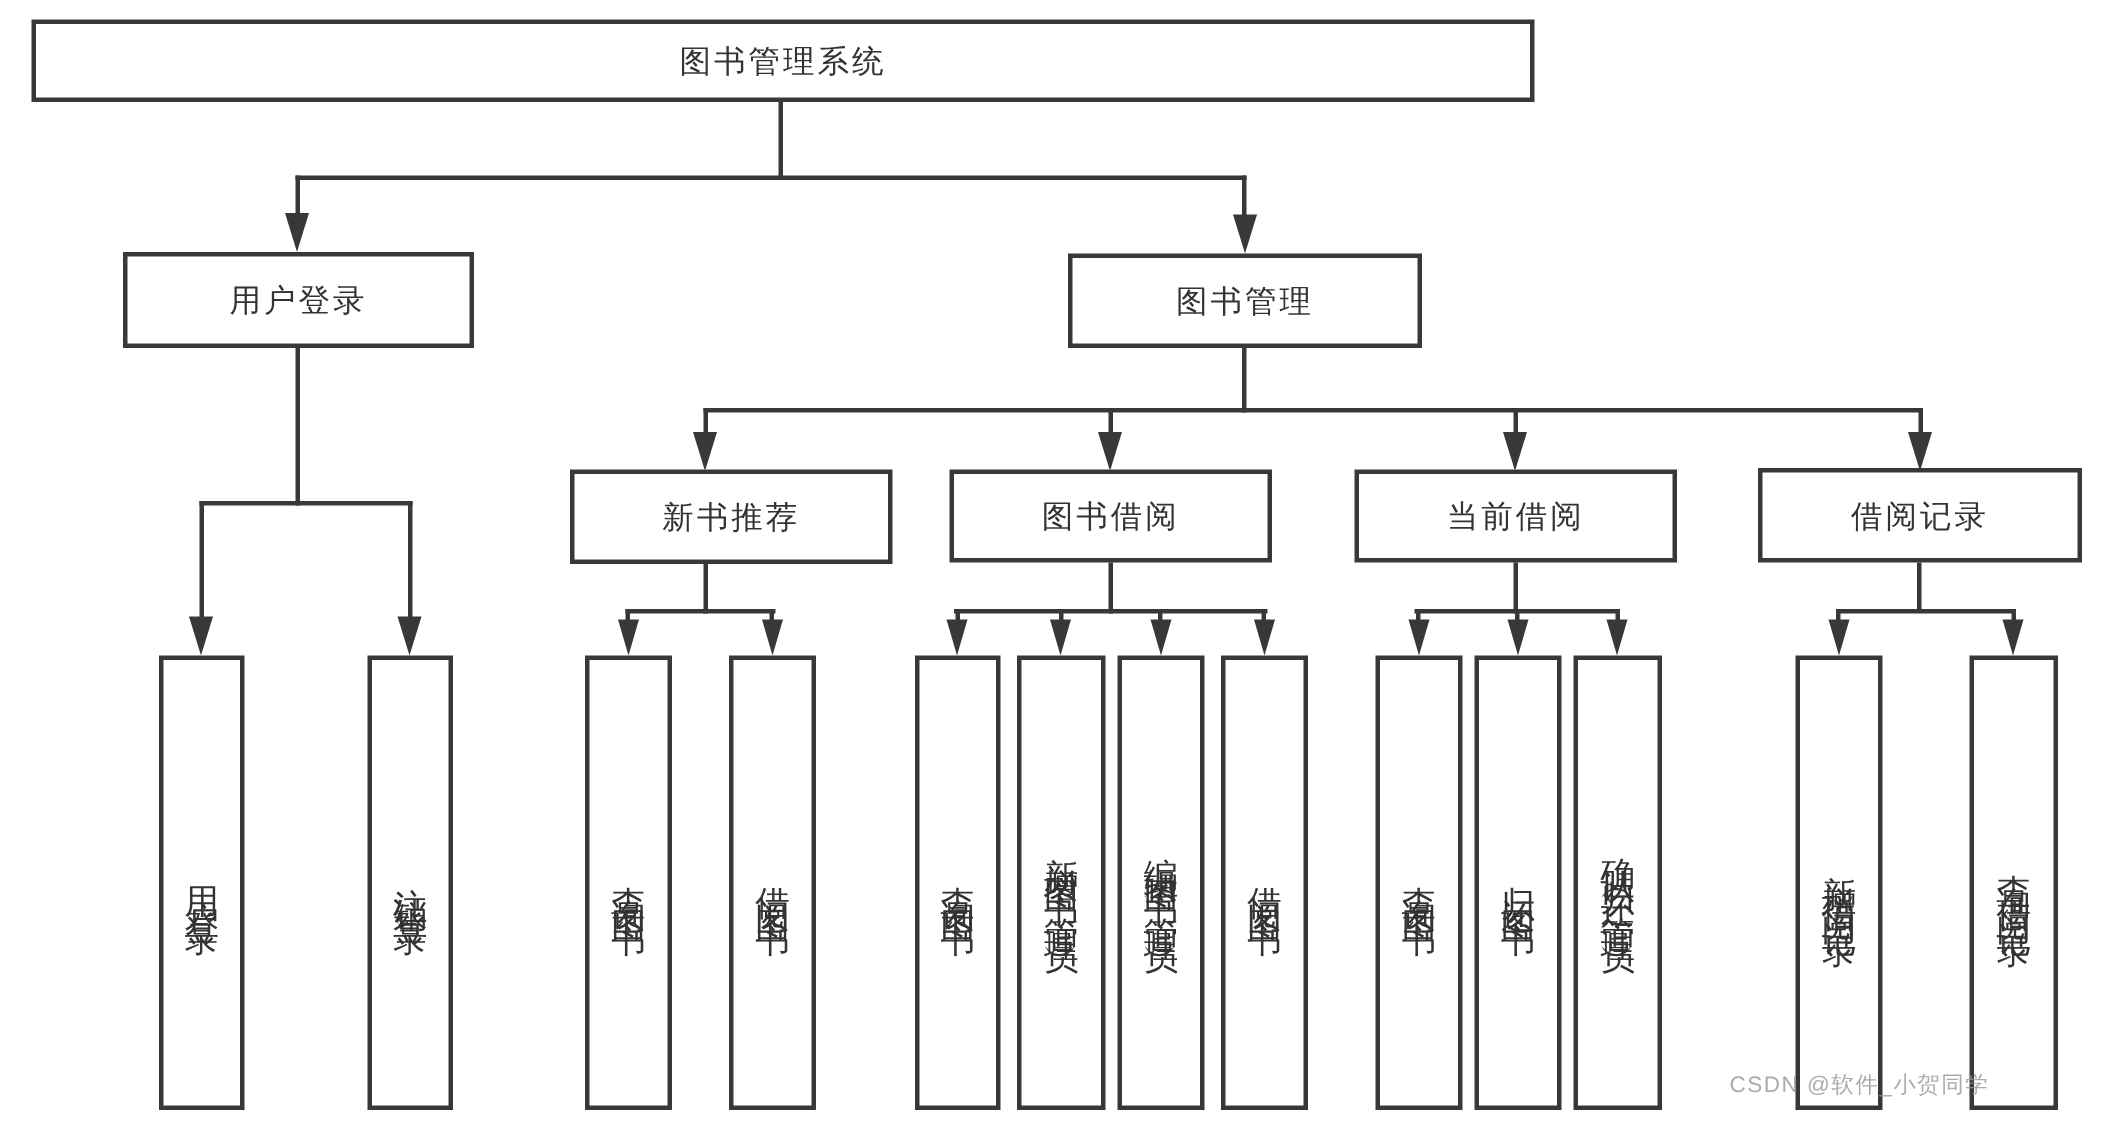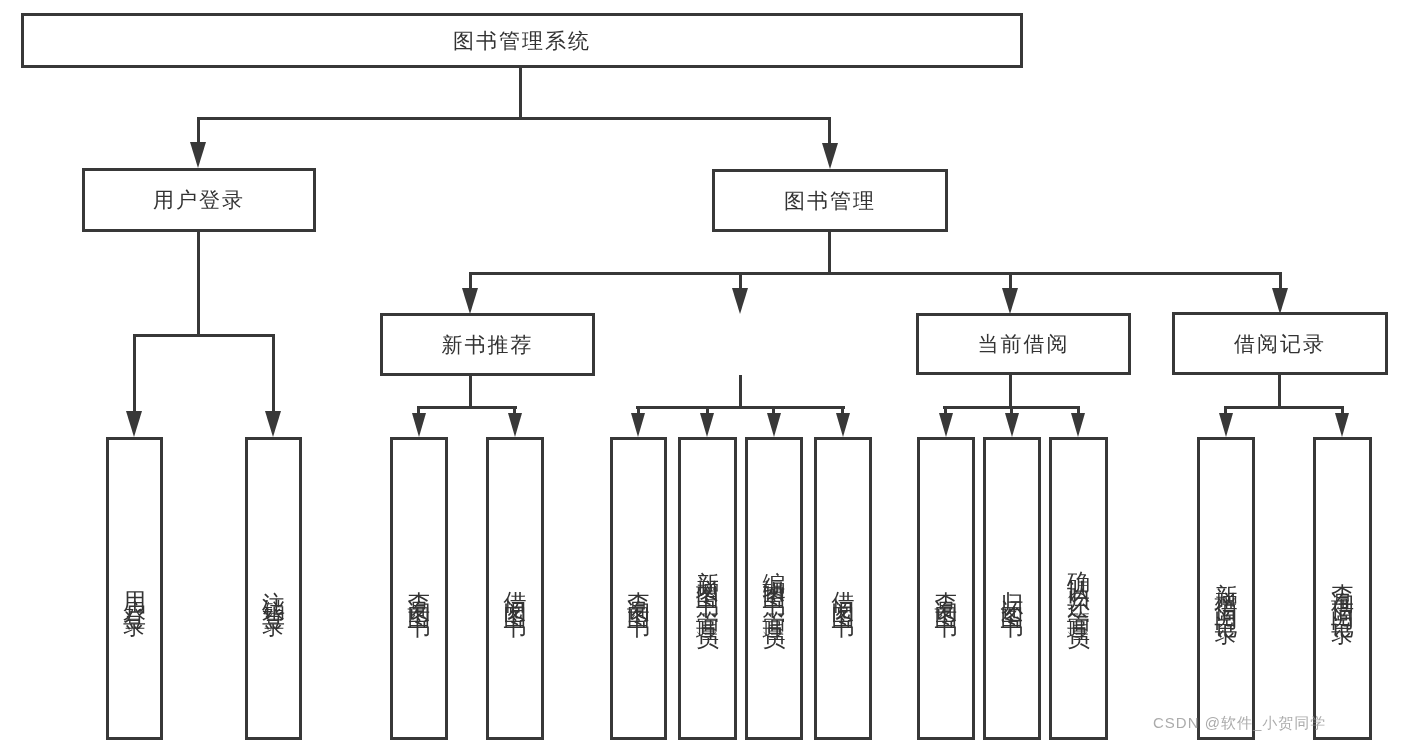--- a/index.html
+++ b/index.html
@@ -98,21 +98,24 @@
   <div class="vline" style="left:739px; top:272px; height:18px;"></div>
   <div class="arrow" style="left:732px; top:288px;"></div>
   <div class="vline" style="left:1009px; top:272px; height:18px;"></div>
   <div class="arrow" style="left:1002px; top:288px;"></div>
   <div class="vline" style="left:1279px; top:272px; height:18px;"></div>
   <div class="arrow" style="left:1272px; top:288px;"></div>
 
   <div class="box" style="left:363px; top:313px; width:215px; height:63px;margin-left:17px;">
     <span class="hlabel">新书推荐</span>
   </div>
-  <div class="box" style="left:903px; top:313px; width:215px; height:62px;margin-left:13px;">
+  <div class="box" style="left:633px; top:313px; width:215px; height:62px;">
+    <span class="hlabel">图书借阅</span>
+  </div>
+  <div class="box" style="left:903px; top:313px; width:215px; height:62px;">
     <span class="hlabel">当前借阅</span>
   </div>
   <div class="box" style="left:1172px; top:312px; width:216px; height:63px;">
     <span class="hlabel">借阅记录</span>
   </div>
 
   <div class="vline" style="left:469px; top:376px; height:33px;"></div>
   <div class="hline" style="left:417px; top:406px; width:100px;"></div>
   <div class="vline" style="left:417px; top:406px; height:10px;"></div>
   <div class="arrow-sm" style="left:412px; top:413px;"></div>

